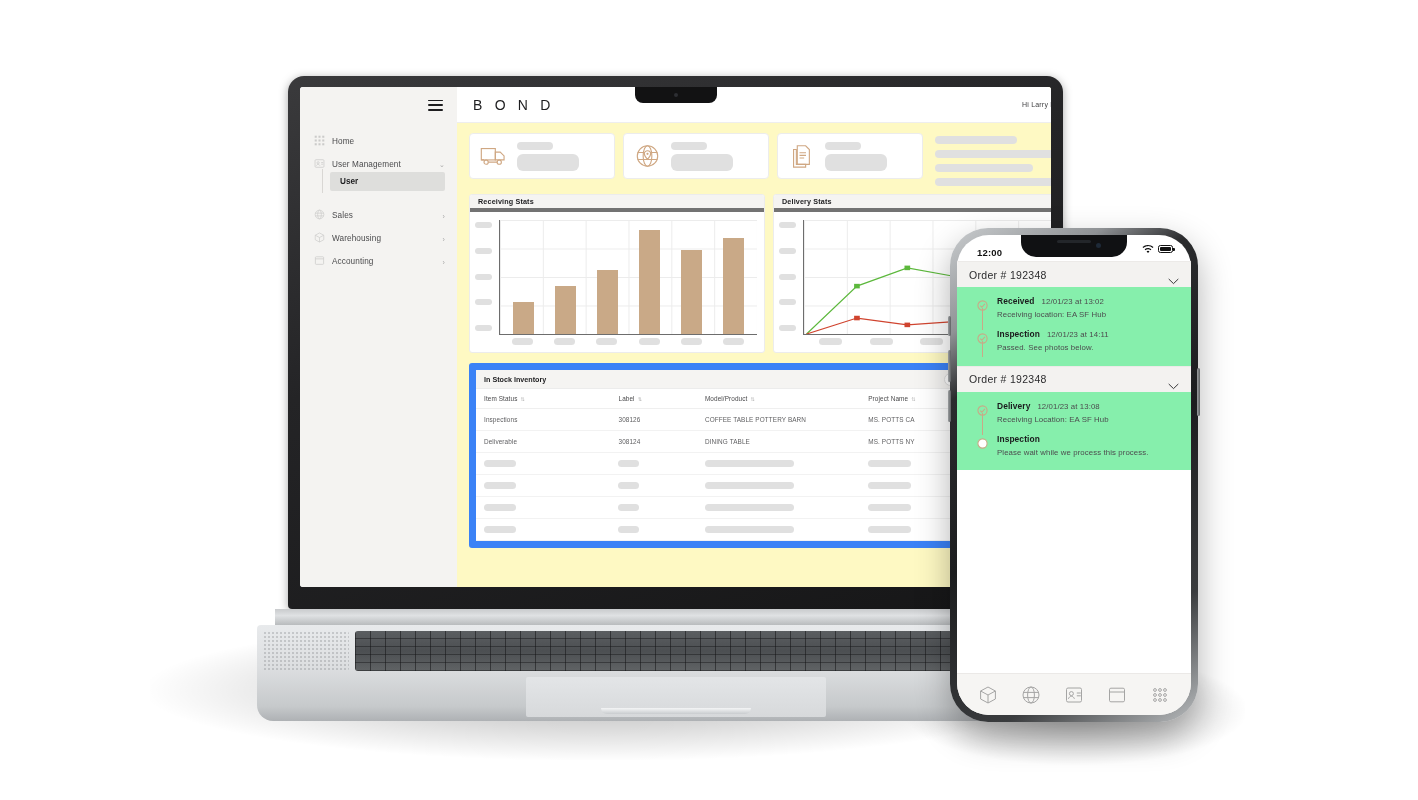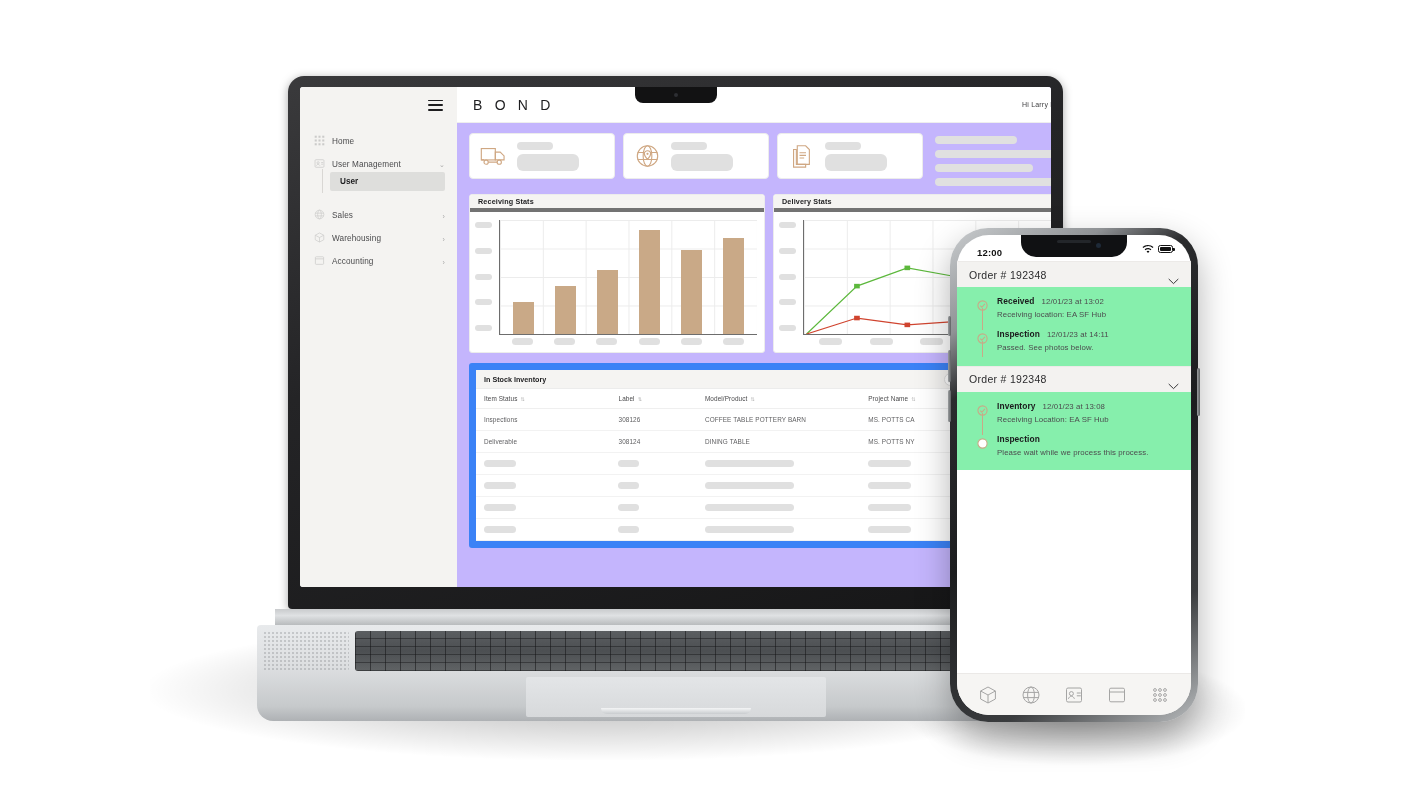--- a/index.html
+++ b/index.html
@@ -97,21 +97,21 @@
   .nav-sub-wrap { position: relative; padding: 3px 0 6px 0; }
   .nav-sub-wrap::before {
     content: ""; position: absolute; left: 22px; top: 0; bottom: 4px; width: 1px; background: #d9d7d4;
   }
   .nav-sub {
     margin: 0 12px 0 30px; height: 19px; display: flex; align-items: center;
     padding-left: 10px; font-size: 8.2px; color: #1d1d1f; font-weight: bold;
     background: #dededc; border-radius: 2px; cursor: pointer;
   }
 
-  #content { flex: 1; height: 500px; background: #c4b5fd; display: flex; flex-direction: column; }
+  #content { flex: 1; height: 500px; background: #fef9c3; display: flex; flex-direction: column; }
   #topbar { height: 36px; background: #fff; display: flex; align-items: center; padding: 0 16px; border-bottom: 1px solid #eeeeee; }
   #brand { font-size: 14px; letter-spacing: 4.2px; color: #1d1d1f; font-weight: 300; }
   #greeting { margin-left: auto; font-size: 7px; color: #3d3d3f; letter-spacing: .2px; }
 
   #cards-row { display: flex; gap: 8px; padding: 10px 14px 0 12px; align-items: flex-start; }
   .stat-card {
     width: 146px; height: 46px; background: #fff; border: 1px solid #ececec; border-radius: 4px;
     display: flex; align-items: center; padding: 0 10px; gap: 9px; flex: 0 0 auto;
   }
   .stat-card .card-icon { width: 28px; height: 26px; flex: 0 0 28px; }
@@ -670,21 +670,21 @@
                 </svg></span>
             </div>
             <div class="timeline">
               <div class="tl-item">
                 <span class="tl-dot"><svg viewBox="0 0 12 12" width="11" height="11" fill="none" stroke="#c9a987" stroke-width="1.2">
                     <circle cx="6" cy="6" r="5"></circle>
                     <path d="M3.6 6.1 5.3 7.9 8.6 4.2"></path>
                   </svg></span>
                 <span class="tl-line"></span>
                 <div class="tl-row">
-                  <span class="tl-name">Inventory</span>
+                  <span class="tl-name">Delivery</span>
                   <span class="tl-time">12/01/23 at 13:08</span>
                 </div>
                 <div class="tl-desc">Receiving Location: EA SF Hub</div>
               </div>
               <div class="tl-item">
                 <span class="tl-dot"><svg viewBox="0 0 12 12" width="11" height="11" fill="#fff" stroke="#c9a987" stroke-width="1.2">
                     <circle cx="6" cy="6" r="5"></circle>
                   </svg></span>
                 <div class="tl-row">
                   <span class="tl-name">Inspection</span>

